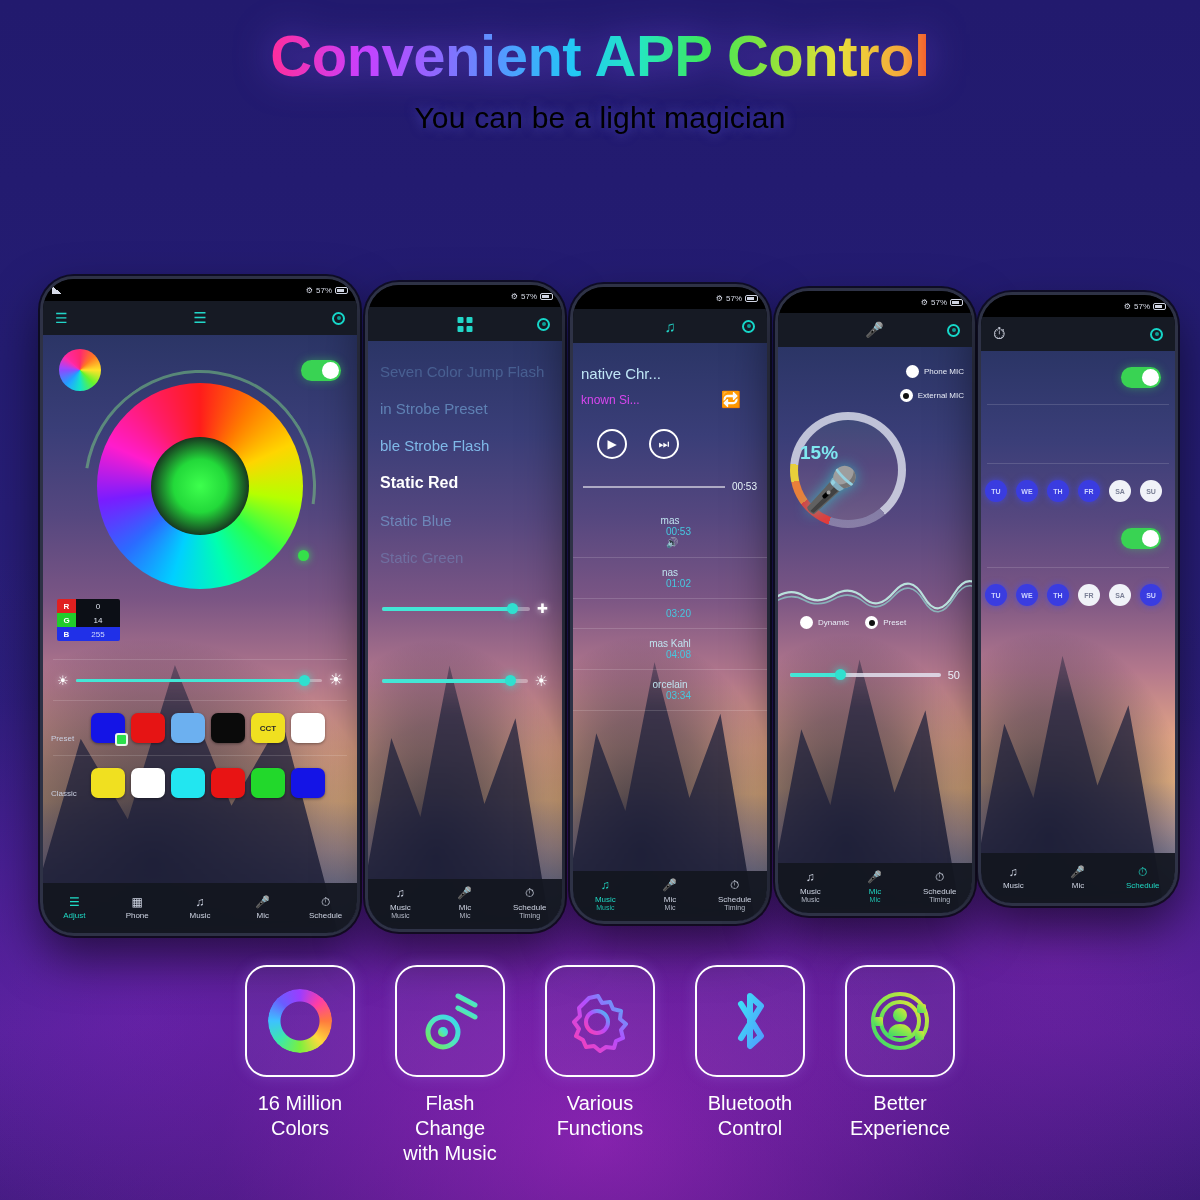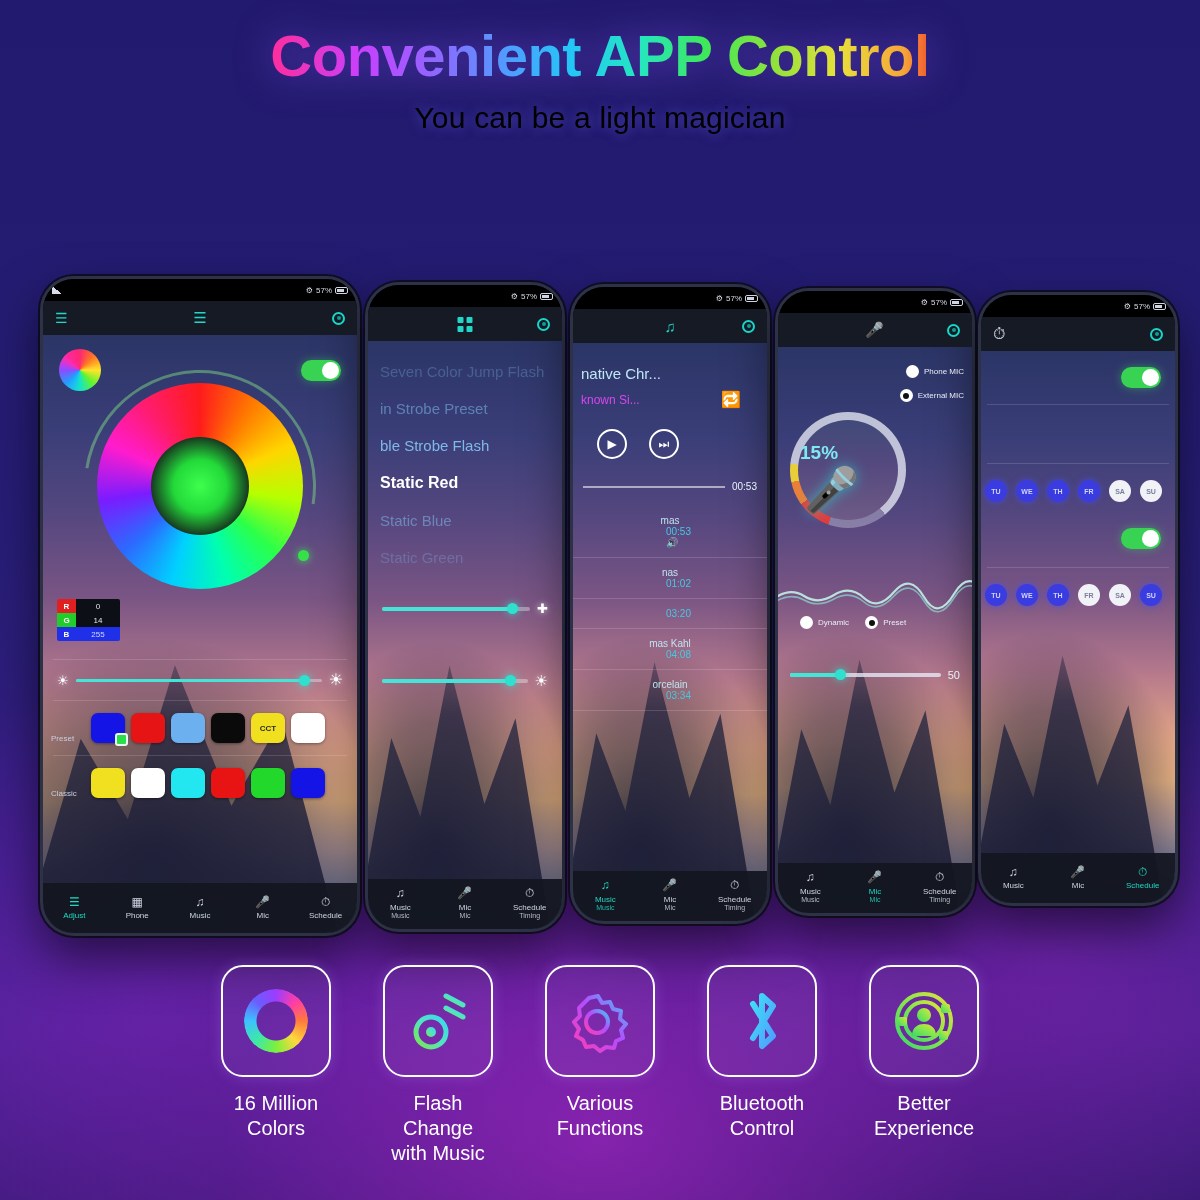--- a/index.html
+++ b/index.html
@@ -152,21 +152,21 @@
              text-shadow:0 0 14px rgba(34,230,216,0.6); line-height:1; }
 
   
   .day { width:22px; height:22px; border-radius:50%; display:flex; align-items:center; justify-content:center;
          font-size:7px; font-weight:bold; }
   .day.on { background:#3a3ce0; color:#cdd4ff; box-shadow:0 0 7px rgba(70,75,240,0.7); }
   .day.off { background:#f0f2f8; color:#7a7f95; }
 
   
   .features { position:absolute; top:965px; left:0; width:1200px; display:flex;
-              justify-content:center; gap:42px; }
+              justify-content:center; gap:30px; }
   .feat { width:120px; text-align:center; }
   .feat .box { width:110px; height:112px; margin:0 auto; border:2.5px solid #ffffff; border-radius:22px;
     background:rgba(255,255,255,0.045); display:flex; align-items:center; justify-content:center;
     box-shadow:0 0 14px rgba(180,140,255,0.25); }
   .feat .cap { margin-top:14px; color:#ffffff; font-size:20px; line-height:1.25; }
   .ring-rainbow { width:64px; height:64px; border-radius:50%;
     background:conic-gradient(#9b3dff,#ff3da6,#ff7a3d,#ffd83d,#7cf03d,#3de8a8,#3dc2ff,#6a5dff,#9b3dff);
     -webkit-mask:radial-gradient(circle, transparent 0 19px, #000 20px); mask:radial-gradient(circle, transparent 0 19px, #000 20px); }
 </style>
 </head>

